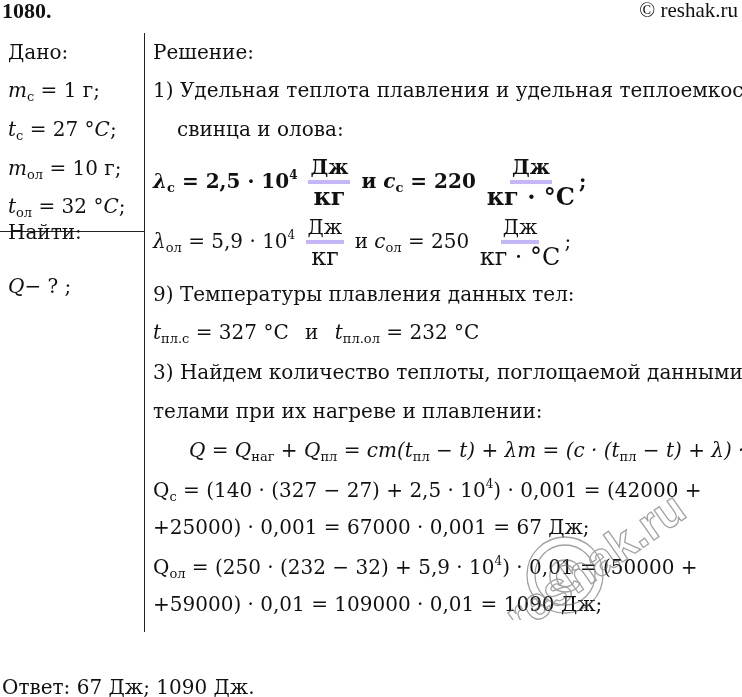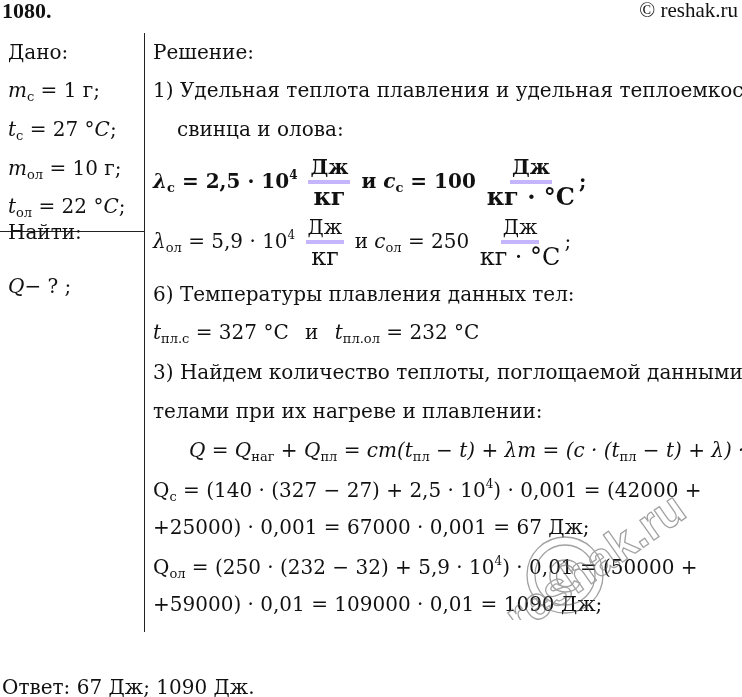--- a/index.html
+++ b/index.html
@@ -41,61 +41,61 @@
 <div class="abs line" style="left:8px; top:80px;">
   <span class="it">m</span><sub>с</sub><span> = 1 г;</span>
 </div>
 <div class="abs line" style="left:8px; top:119px;">
   <span class="it">t</span><sub>с</sub><span> = 27 °</span><span class="it">C</span><span>;</span>
 </div>
 <div class="abs line" style="left:8px; top:158px;">
   <span class="it">m</span><sub>ол</sub><span> = 10 г;</span>
 </div>
 <div class="abs line" style="left:8px; top:196px;">
-  <span class="it">t</span><sub>ол</sub><span> = 22 °</span><span class="it">C</span><span>;</span>
+  <span class="it">t</span><sub>ол</sub><span> = 32 °</span><span class="it">C</span><span>;</span>
 </div>
 
 <div class="abs line" style="left:8px; top:222px;">Найти:</div>
 <div class="abs line" style="left:8px; top:276px;">
   <span class="it">Q</span><span>− ? ;</span>
 </div>
 
 <div class="abs line" style="left:153px; top:42px;">Решение:</div>
 <div class="abs line" style="left:153px; top:80px;">1) Удельная теплота плавления и удельная теплоемкость</div>
 <div class="abs line" style="left:153px; top:119px;margin-left:24px;">свинца и олова:</div>
 
 <div class="abs line" style="left:153px; top:156px;font-weight:bold;">
   <span class="it">λ</span><sub>с</sub><span> = 2,5 · 10</span><sup>4</sup>
   <span class="frac">
       <span class="n">Дж</span>
       <span class="d">кг</span>
     </span>
   <span>и</span>
-  <span class="it">c</span><sub>с</sub><span> = 100</span>
+  <span class="it">c</span><sub>с</sub><span> = 220</span>
   <span class="frac">
       <span class="n">Дж</span>
       <span class="d">кг · °C</span>
     </span><span>;</span>
 </div>
 
 <div class="abs line" style="left:153px; top:216px;">
   <span class="it">λ</span><sub>ол</sub><span> = 5,9 · 10</span><sup>4</sup>
   <span class="frac">
       <span class="n">Дж</span>
       <span class="d">кг</span>
     </span>
   <span>и</span>
   <span class="it">c</span><sub>ол</sub><span> = 250</span>
   <span class="frac">
       <span class="n">Дж</span>
       <span class="d">кг · °C</span>
     </span><span>;</span>
 </div>
 
-<div class="abs line" style="left:153px; top:284px;">6) Температуры плавления данных тел:</div>
+<div class="abs line" style="left:153px; top:284px;">9) Температуры плавления данных тел:</div>
 <div class="abs line" style="left:153px; top:322px;">
   <span class="it">t</span><sub>пл.с</sub><span> = 327 °C</span>
   <span class="gap"></span><span>и</span><span class="gap"></span>
   <span class="it">t</span><sub>пл.ол</sub><span> = 232 °C</span>
 </div>
 
 <div class="abs line" style="left:153px; top:362px;">3) Найдем количество теплоты, поглощаемой данными</div>
 <div class="abs line" style="left:153px; top:401px;">телами при их нагреве и плавлении:</div>
 
 <div class="abs line it" style="left:153px; top:440px;margin-left:36px;">Q = Q<sub>наг</sub> + Q<sub>пл</sub> = cm(t<sub>пл</sub> − t) + λm = (c · (t<sub>пл</sub> − t) + λ) · m;</div>

